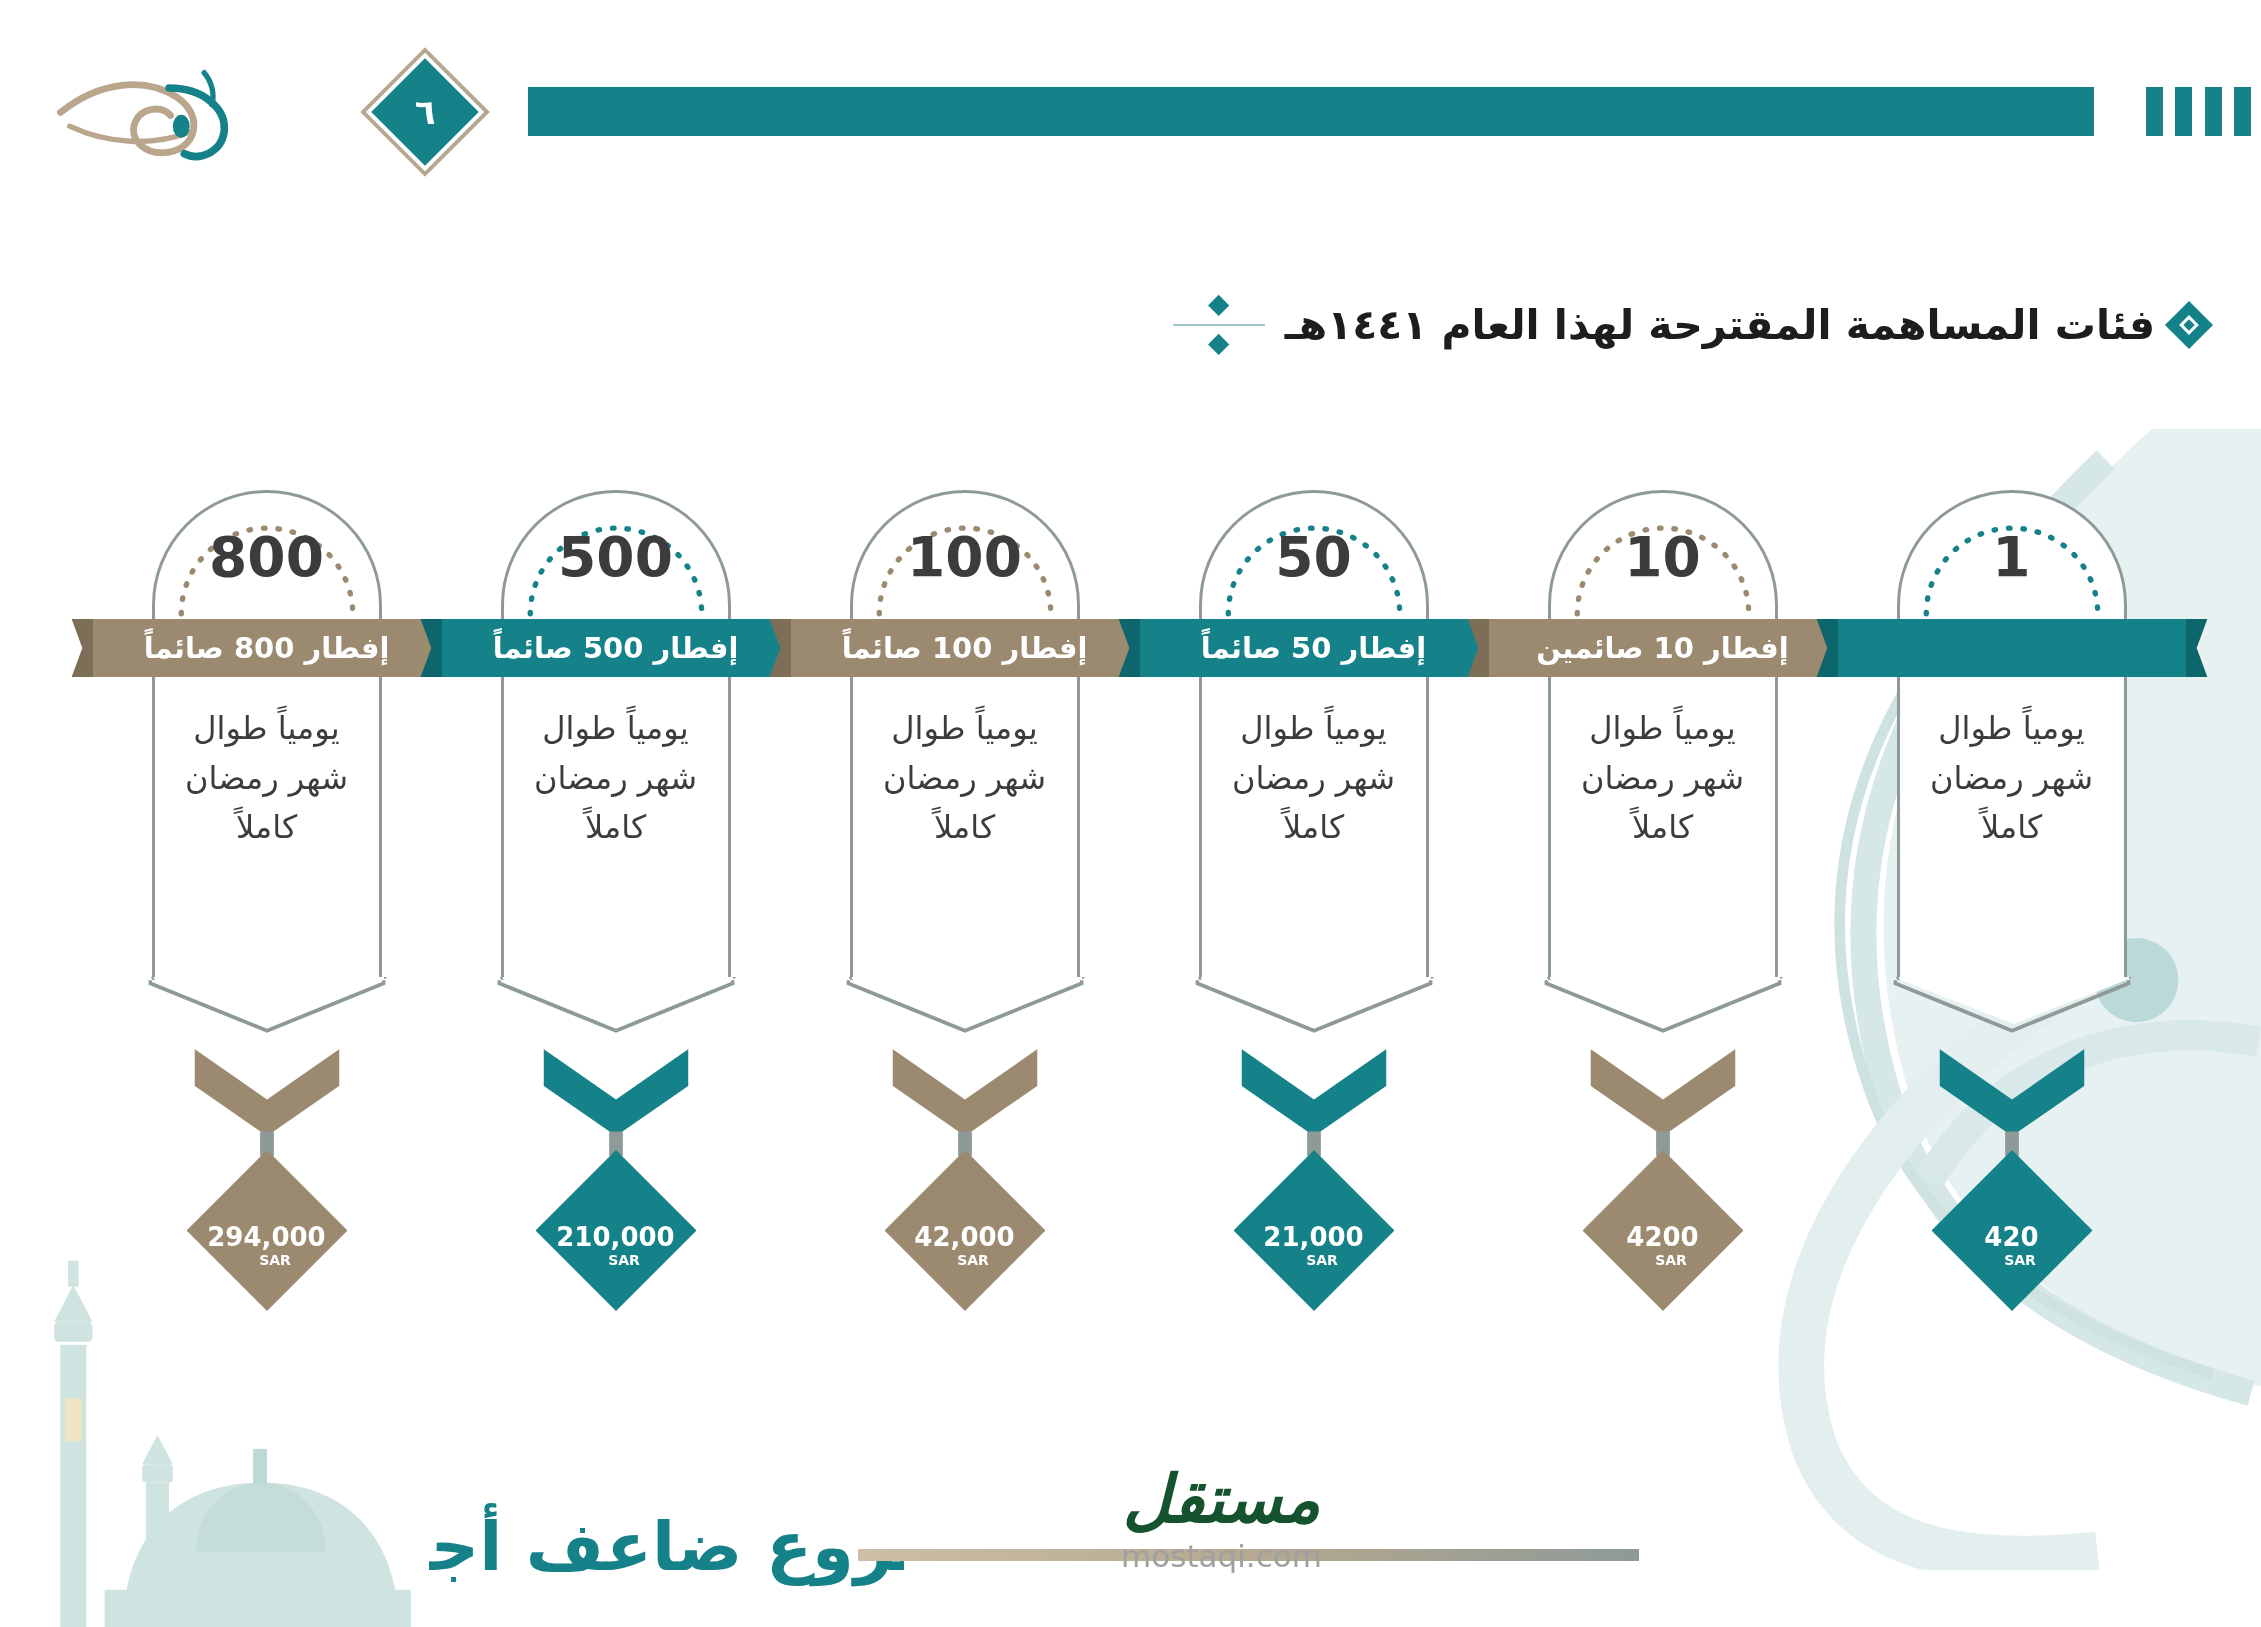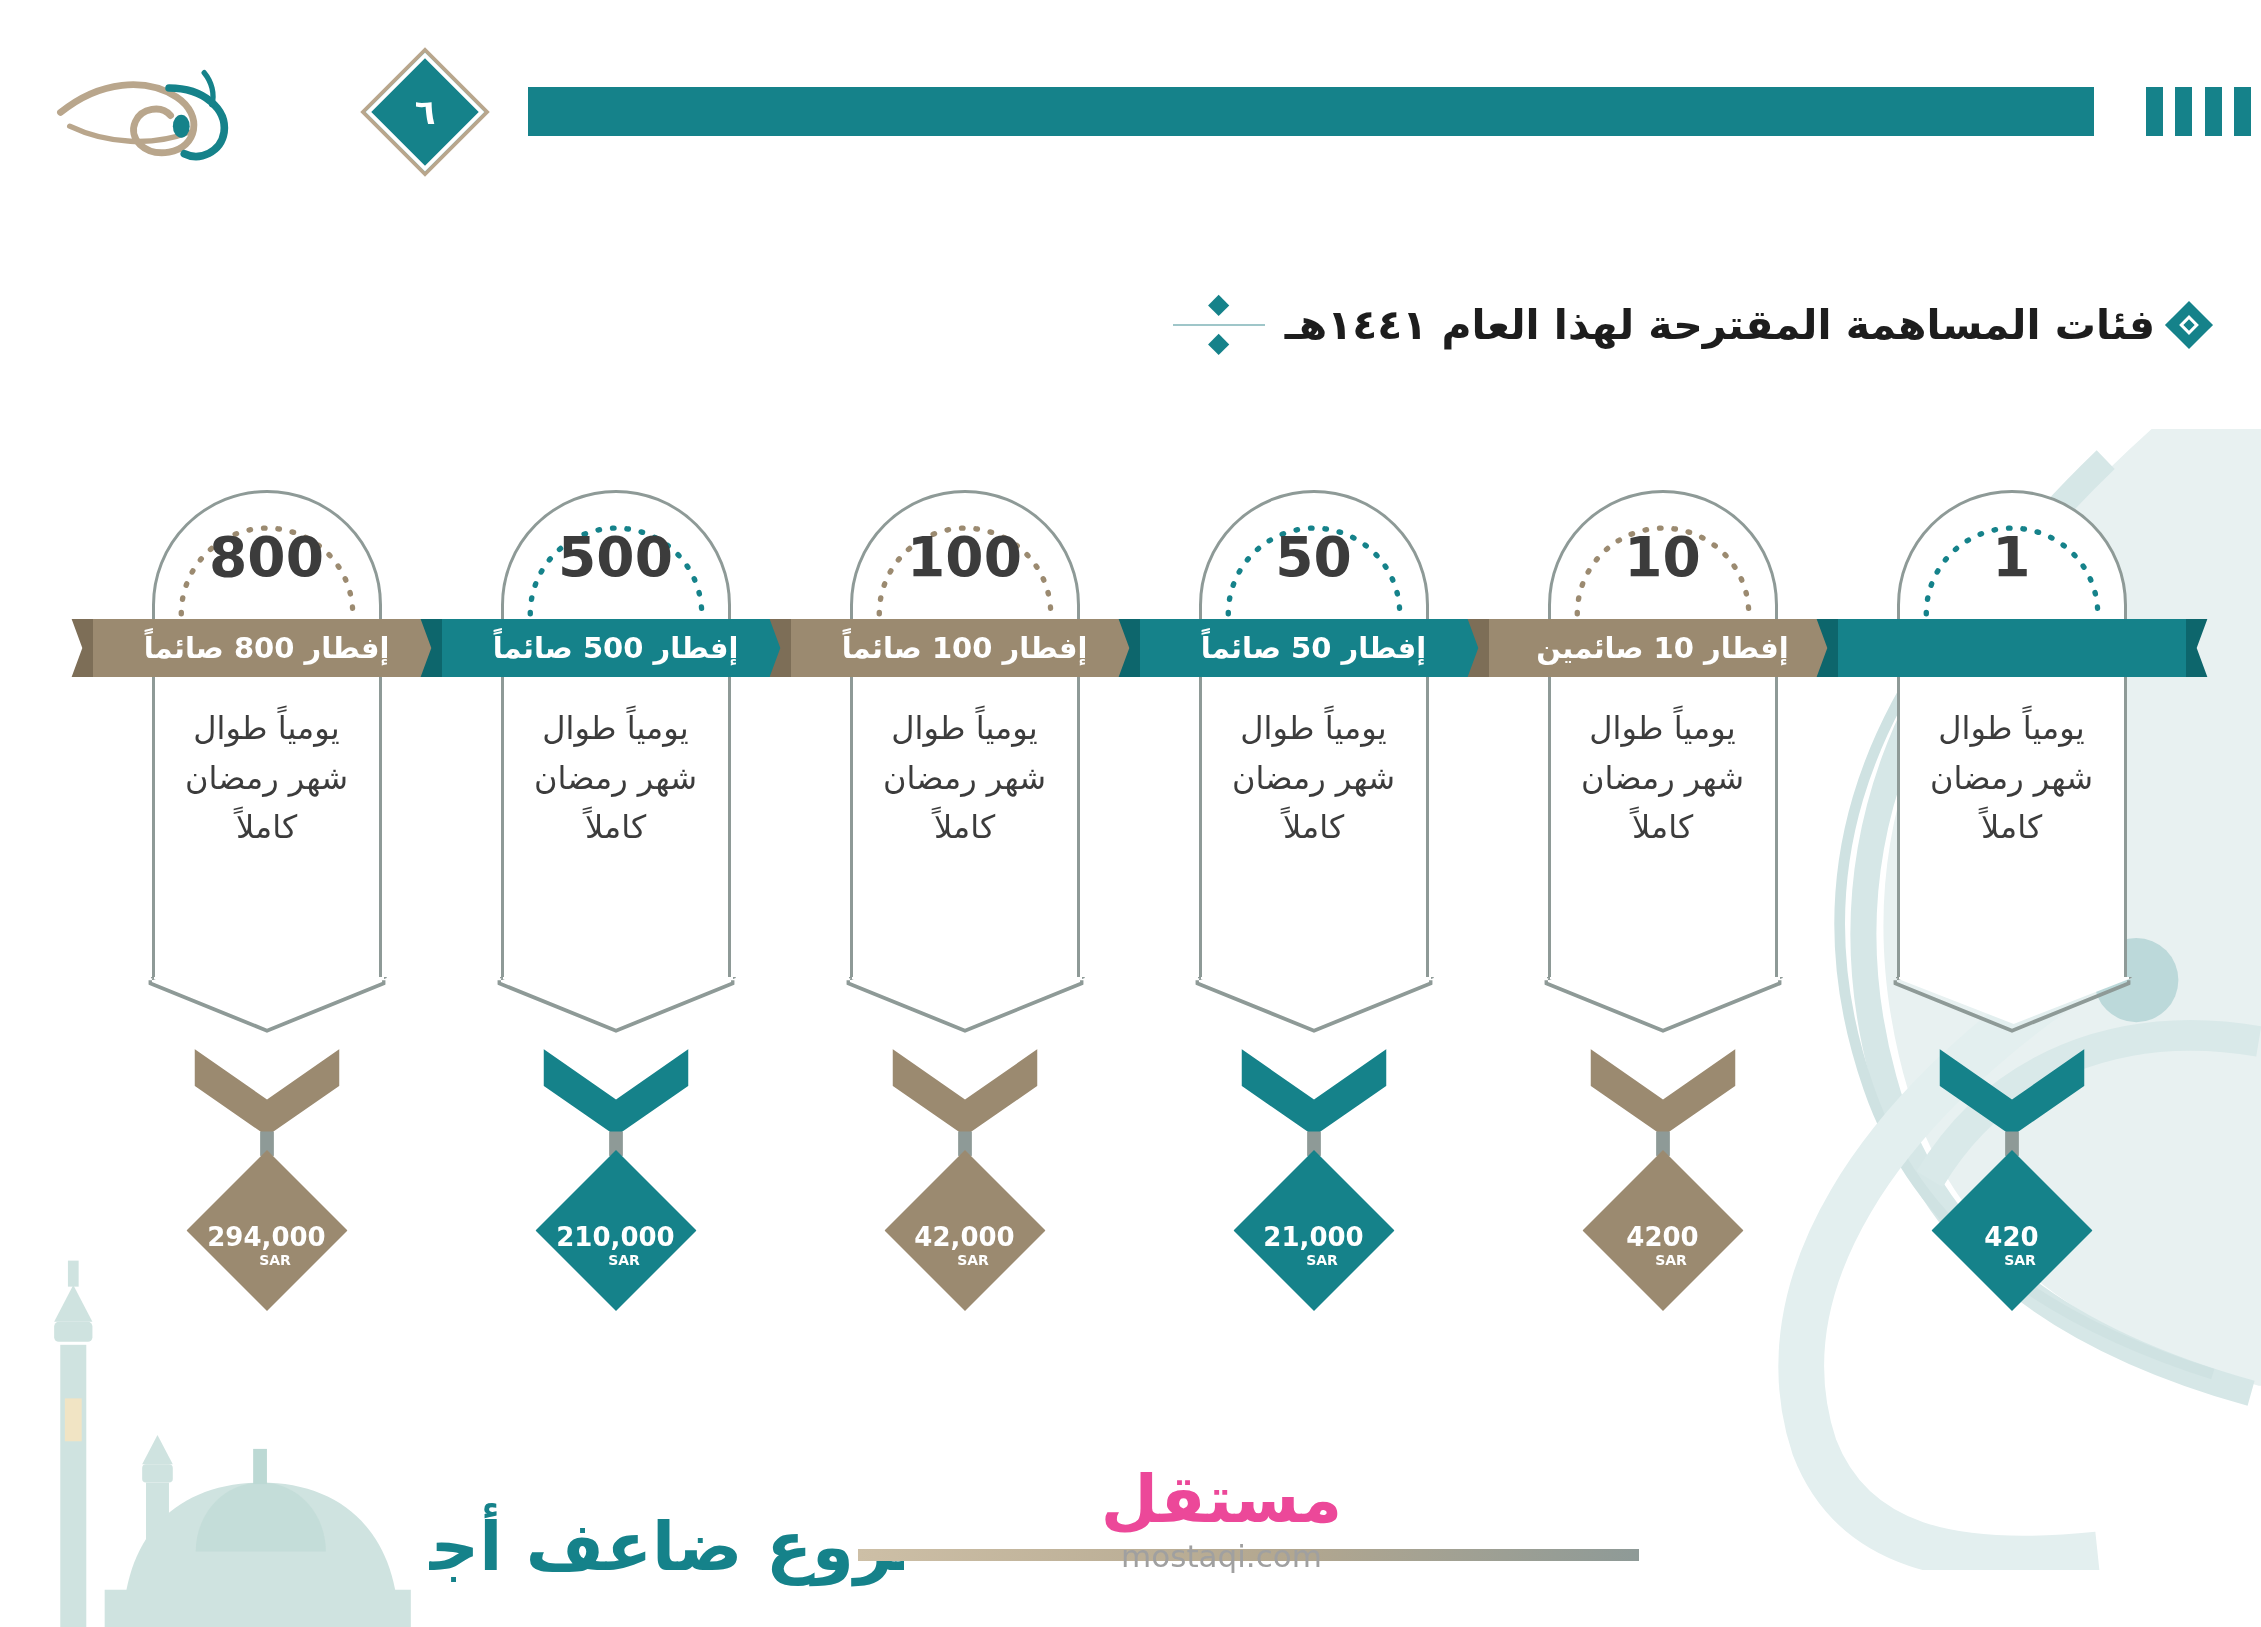--- a/index.html
+++ b/index.html
@@ -313,21 +313,21 @@
   }
   .watermark {
     position: absolute;
     left: 984px;
     bottom: 54px;
     width: 475px;
     text-align: center;
     color: #9b9b9b;
     z-index: 9;
   }
-  .wm-ar { font-size: 66px; font-weight: bold; color: #ec4899; line-height: 1; letter-spacing: 1.5px;}
+  .wm-ar { font-size: 66px; font-weight: bold; color: #14532d; line-height: 1; letter-spacing: 1.5px; font-style: italic;}
   .wm-en { font-size: 31px; color: #a0a0a0; margin-top: 4.6px; }
 </style>
 </head>
 <body>
 
 <div class="slide">
 
   <svg class="bg-swoosh" style="top:429px; left:1570px; width:727px; height:995px;" viewBox="0 0 950 1300">
     <path d="M760 0 C 470 260, 360 520, 430 820 C 480 1040, 640 1180, 900 1250 L 950 1250 L 950 0 Z" fill="#e8f1f1"></path>
     <path d="M700 40 C 430 300, 330 560, 410 850 C 470 1070, 640 1190, 890 1260" fill="none" stroke="#d6e7e7" stroke-width="34"></path>

